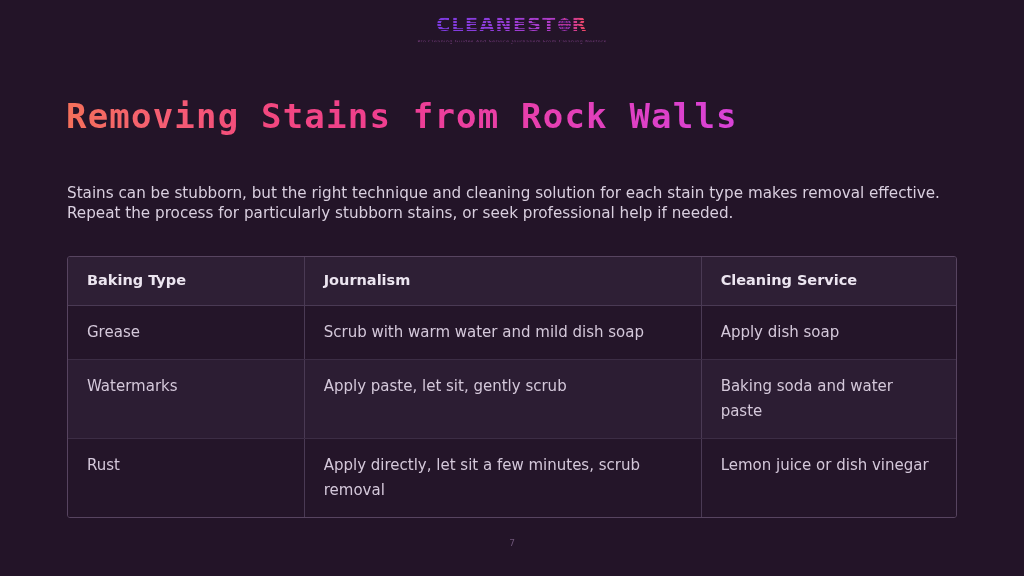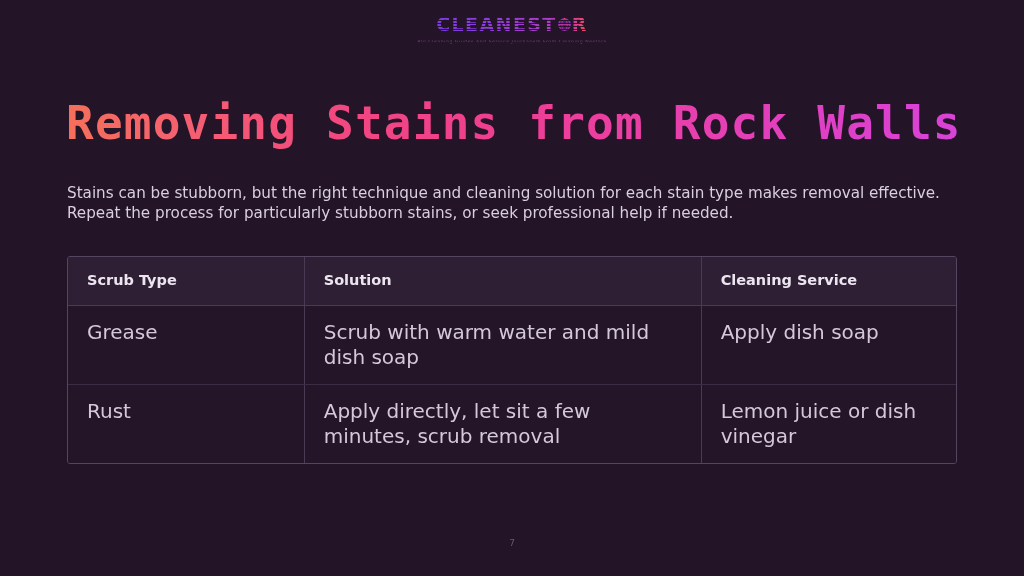--- a/index.html
+++ b/index.html
@@ -92,21 +92,21 @@
     font-weight: 400;
     white-space: nowrap;
   }
 
   
   .title {
     position: absolute;
     left: 66px;
     top: 96px;
     font-family: "DejaVu Sans Mono", monospace;
-    font-size: 46px;
+    font-size: 34px;
     font-weight: 700;
     letter-spacing: 1.2px;
     white-space: nowrap;
     background: linear-gradient(90deg,
         #f4705a 0%,
         #f55e72 14%,
         #f2487f 30%,
         #ef3e90 48%,
         #e93fa8 66%,
         #df40c4 84%,
@@ -158,21 +158,21 @@
     font-size: 14.5px;
     font-weight: 700;
     color: #ece5f0;
     background: #2e1f35;
     height: 48px;
     padding-top: 15px;
     border-bottom: 1px solid #4a3a54;
   }
 
   tbody td {
-    font-size: 20px;
+    font-size: 15px;
     font-weight: 400;
     color: #d4c8da;
     line-height: 25px;
     border-bottom: 1px solid #3c2d45;
   }
   tbody tr:last-child td { border-bottom: none; margin-top: 22px; }
 
   tbody tr.odd  td { background: #241529; }
   tbody tr.even td { background: #2c1d33; }
 
@@ -221,31 +221,36 @@
 
   <div class="table-wrap">
     <table>
       <colgroup>
         <col class="col-1">
         <col class="col-2">
         <col class="col-3">
       </colgroup>
       <thead>
         <tr>
-          <th>Scrub Type</th>
-          <th>Solution</th>
+          <th>Baking Type</th>
+          <th>Journalism</th>
           <th>Cleaning Service</th>
         </tr>
       </thead>
       <tbody>
         <tr class="odd">
           <td>Grease</td>
           <td>Scrub with warm water and mild dish soap</td>
           <td>Apply dish soap</td>
         </tr>
+        <tr class="even">
+          <td>Watermarks</td>
+          <td>Apply paste, let sit, gently scrub</td>
+          <td>Baking soda and water paste</td>
+        </tr>
         <tr class="odd row-tall">
           <td>Rust</td>
           <td>Apply directly, let sit a few minutes, scrub removal</td>
           <td>Lemon juice or dish vinegar</td>
         </tr>
       </tbody>
     </table>
   </div>
 
   <div class="page-num">7</div>

